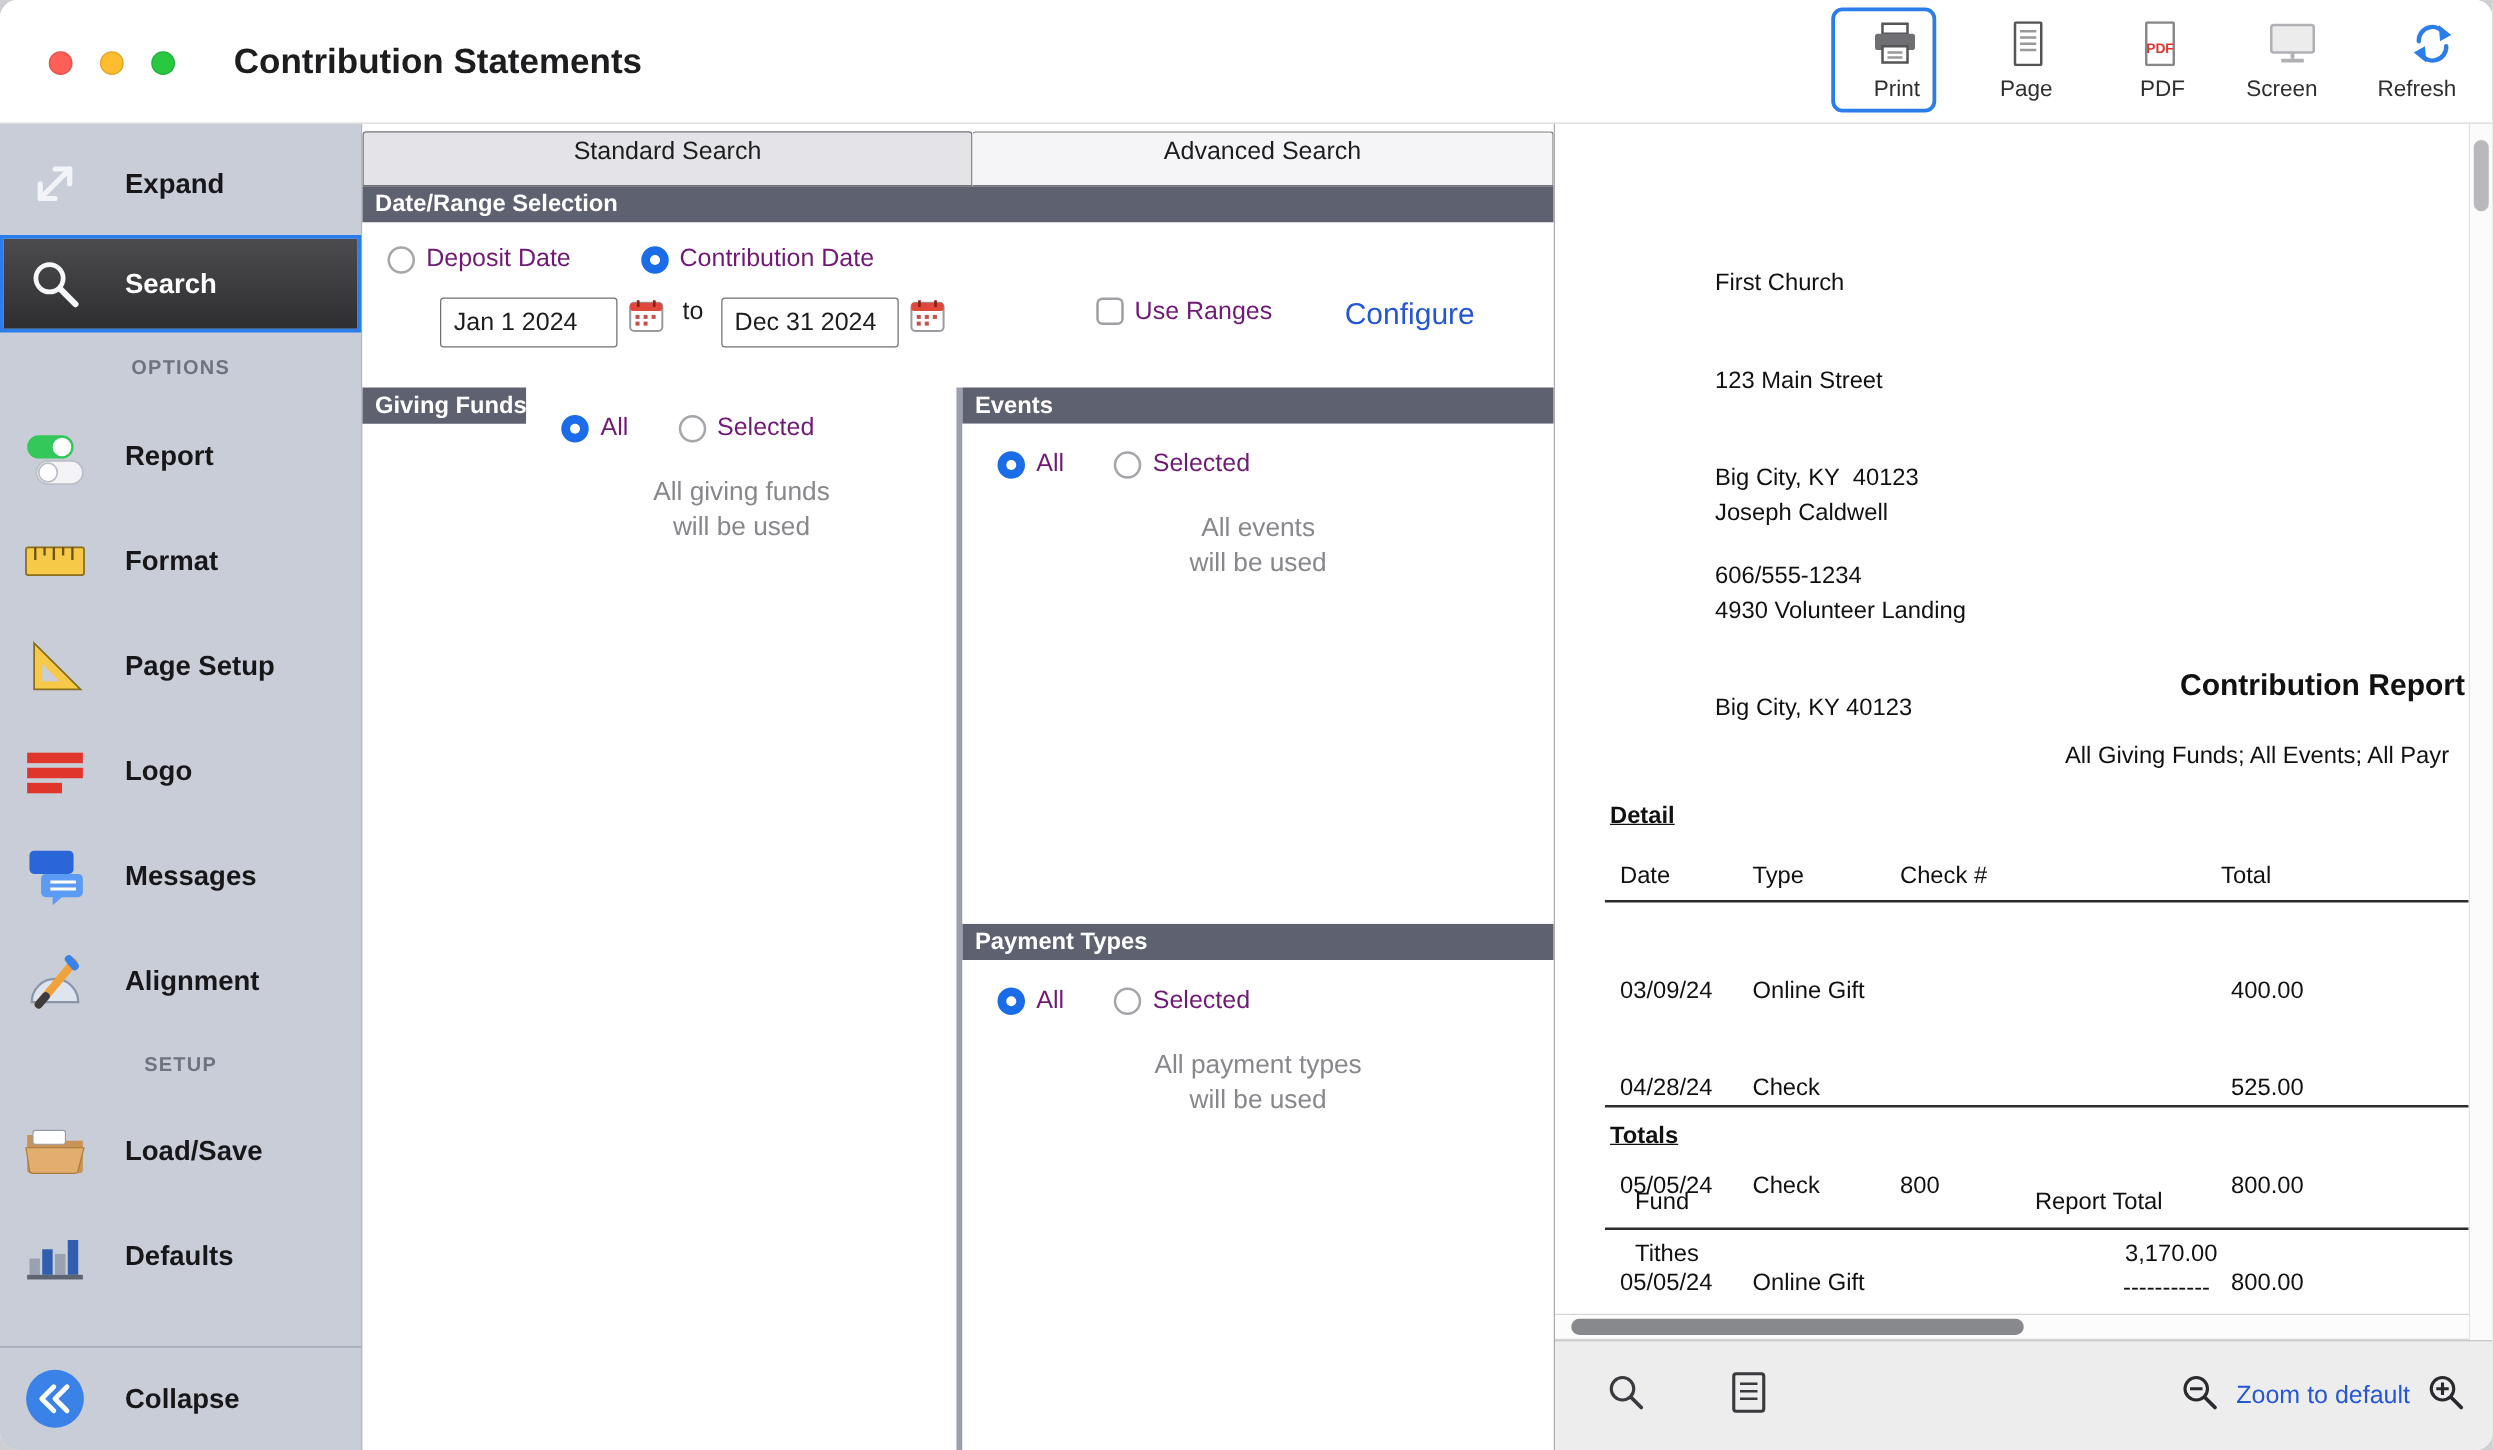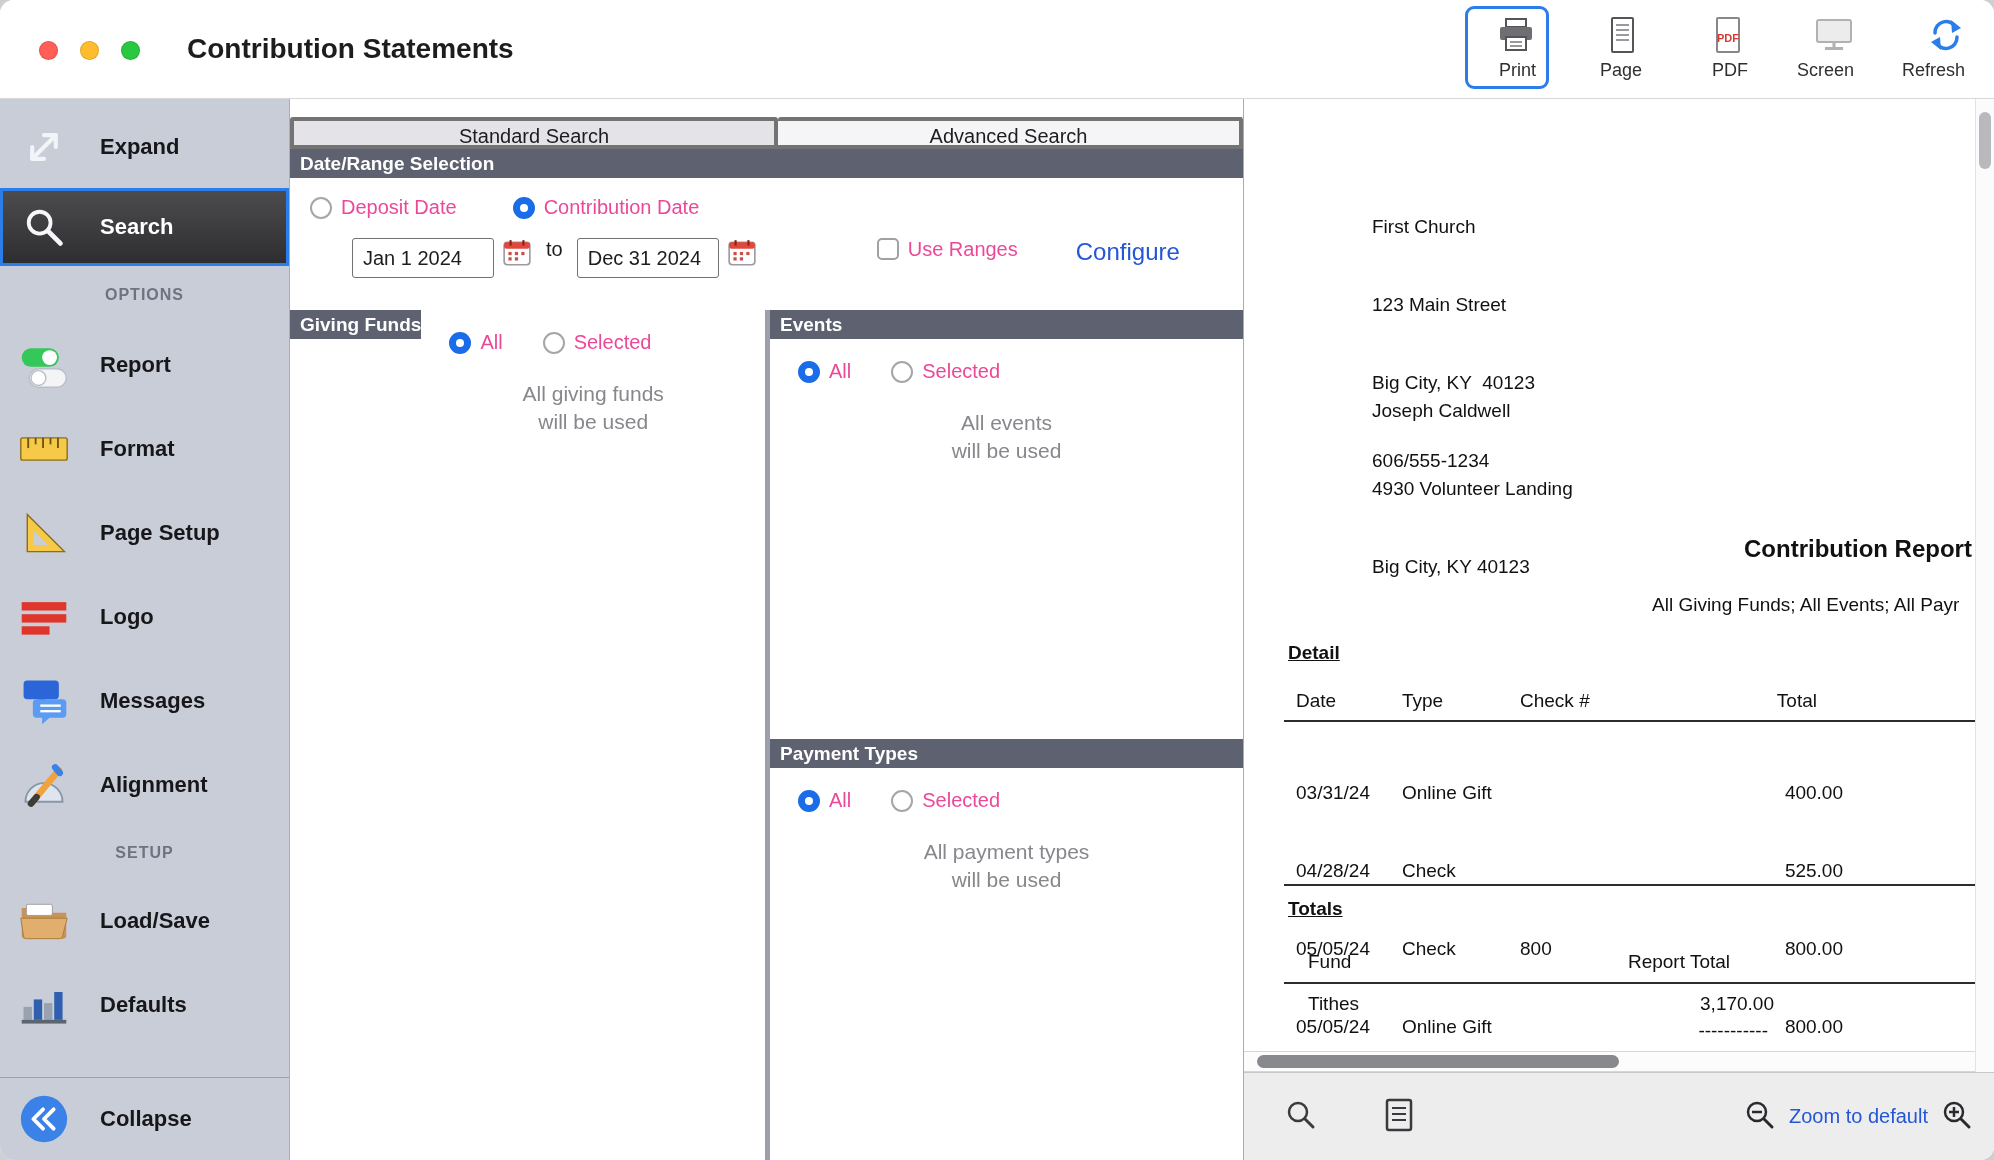--- a/index.html
+++ b/index.html
@@ -27,31 +27,31 @@
   .row-search .side-label{color:#fff;}
   .side-sechead{height:57px;display:flex;align-items:center;justify-content:center;font-size:16px;font-weight:700;letter-spacing:1px;color:#6d7380;}
   .side-sechead.setup{height:52px;}
   .opt-row{height:84px;}
   .side-spacer{flex:1;}
   .row-collapse{height:82px;border-top:1px solid #9aa0ad;}
 
   
   .main{position:absolute;left:290px;top:98px;width:953px;bottom:0;background:#fff;}
   .tabbar{position:absolute;left:0;top:0;width:100%;height:51px;background:#fff;display:flex;align-items:flex-end;box-sizing:border-box;}
-  .tab{height:32px;line-height:30px;text-align:center;font-size:20px;color:#1d1d1f;border:4px solid #737373;box-sizing:border-box;border-radius:3px 3px 0 0;cursor:pointer;}
+  .tab{height:44px;line-height:30px;text-align:center;font-size:20px;color:#1d1d1f;border:1px solid #737373;box-sizing:border-box;border-radius:3px 3px 0 0;cursor:pointer;}
   .tab-standard{width:488px;background:#e4e4e8;}
   .tab-advanced{flex:1;background:#f5f5f7;border-left:none;}
   .sechead{height:29px;line-height:29px;background:#5e6170;color:#fff;font-weight:700;font-size:19px;padding-left:10px;box-sizing:border-box;}
   .daterange-head{position:absolute;left:0;top:51px;right:0;}
   .controls{position:absolute;left:0;top:80px;right:0;height:132px;background:#fff;}
   .radio-row{position:absolute;left:20px;top:18px;display:flex;align-items:center;}
   .radio{width:22px;height:22px;border-radius:50%;background:#fff;border:2px solid #a5a5aa;box-sizing:border-box;display:inline-block;flex:0 0 22px;cursor:pointer;position:relative;}
   .radio.on{background:#1b6ce8;border-color:#1b6ce8;}
   .radio.on::after{content:"";position:absolute;left:5px;top:5px;width:8px;height:8px;border-radius:50%;background:#fff;}
-  .rlabel{margin-left:9px;font-size:20px;color:#ec4899;}
+  .rlabel{margin-left:9px;font-size:20px;color:#701a75;}
   .gap56{margin-left:56px;}
   .date-row{position:absolute;left:62px;top:60px;display:flex;align-items:flex-start;}
   .datefield{width:142px;height:40px;box-sizing:border-box;border:1.5px solid #707075;border-radius:3px;font-size:20px;color:#1d1d1f;padding:0 10px;font-family:"Liberation Sans",sans-serif;background:#fff;}
   .calbtn{margin-left:8px;width:30px;height:30px;border:none;background:transparent;padding:0;cursor:pointer;}
   .tolabel{margin:0 14px;font-size:20px;color:#1d1d1f;}
   .checkbox{width:22px;height:22px;border:2px solid #a0a0a5;border-radius:5px;background:#fff;box-sizing:border-box;margin-left:120px;cursor:pointer;flex:0 0 22px;}
   .configure{margin-left:58px;font-size:24px;color:#2456d6;cursor:pointer;}
   .panels{position:absolute;left:0;right:0;top:212px;bottom:0;display:flex;}
   .col-left{width:475px;display:flex;flex-direction:row;}
   .col-divider{width:5px;background:#9ba0ac;}
@@ -441,21 +441,21 @@
         <div class="blk lbl-underline lbl-detail">Detail</div>
         <div class="blk detgrid det-head">
           <span class="c1">Date</span>
           <span>Type</span>
           <span>Check #</span>
           <span class="amt">Total</span>
         </div>
         <div class="hr hr1"></div>
         <div class="blk det-rows">
           <div class="detgrid">
-            <span class="c1">03/31/24</span><span>Online Gift</span><span></span><span class="amt">400.00</span>
+            <span class="c1">03/09/24</span><span>Online Gift</span><span></span><span class="amt">400.00</span>
           </div>
           <div class="detgrid">
             <span class="c1">04/28/24</span><span>Check</span><span></span><span class="amt">525.00</span>
           </div>
           <div class="detgrid">
             <span class="c1">05/05/24</span><span>Check</span><span>800</span><span class="amt">800.00</span>
           </div>
           <div class="detgrid">
             <span class="c1">05/05/24</span><span>Online Gift</span><span></span><span class="amt">800.00</span>
           </div>

